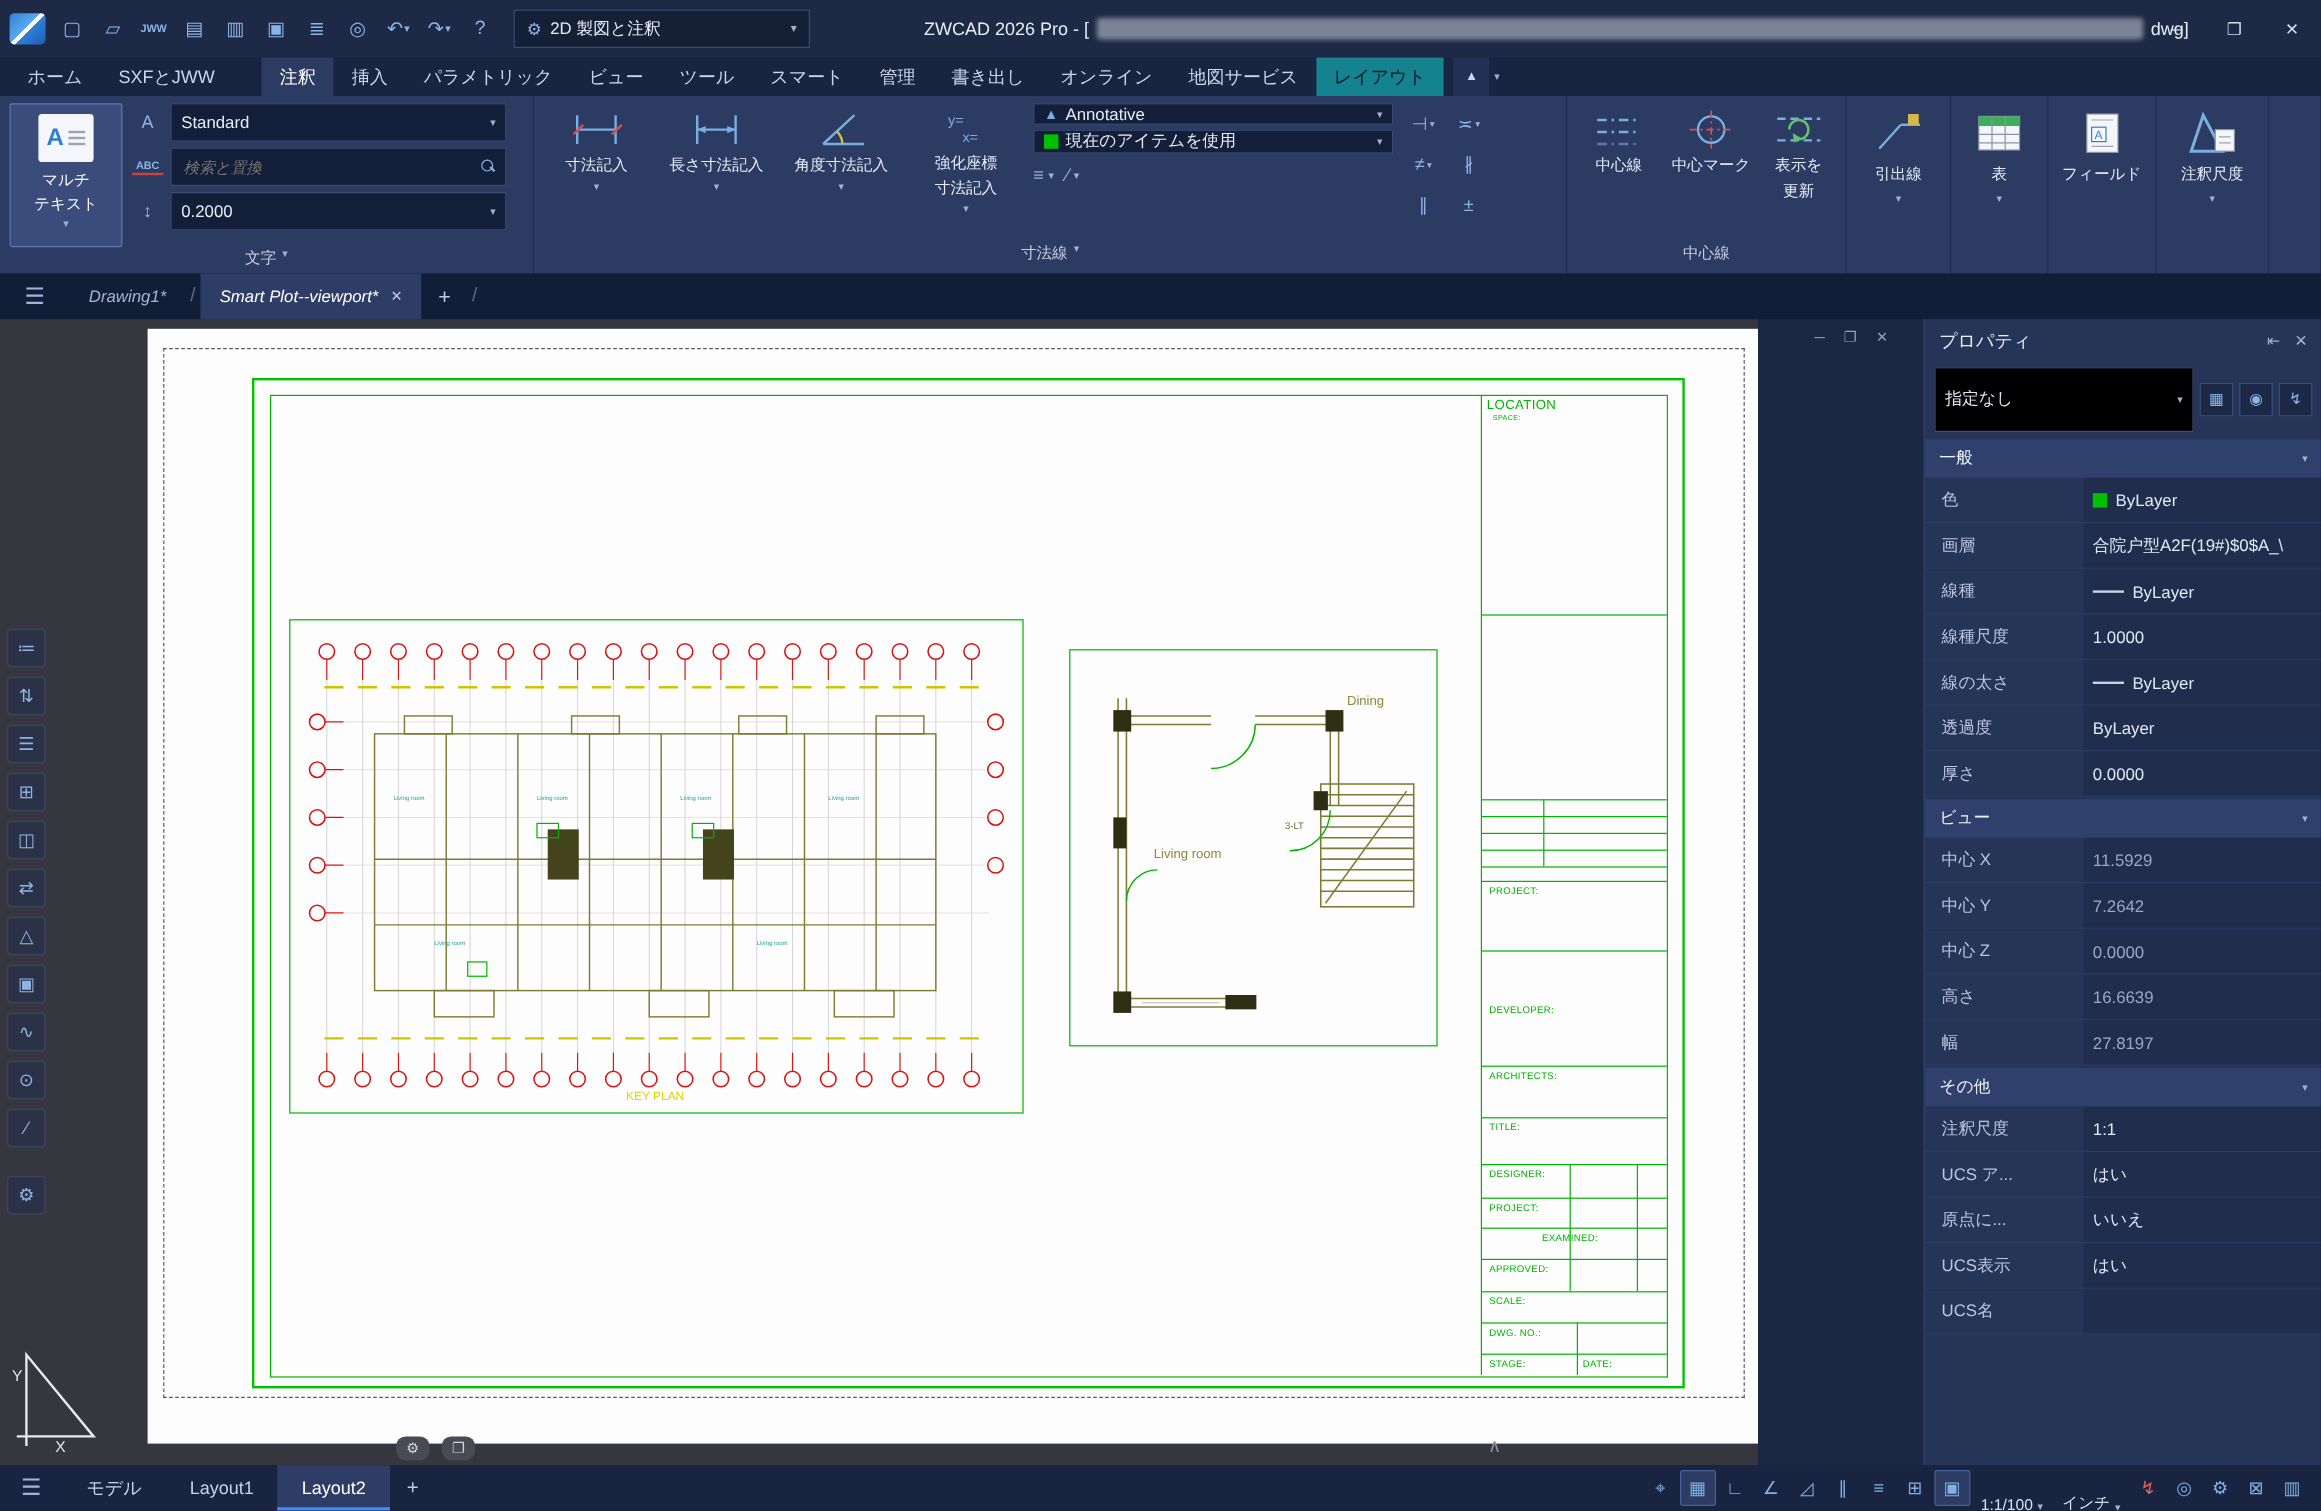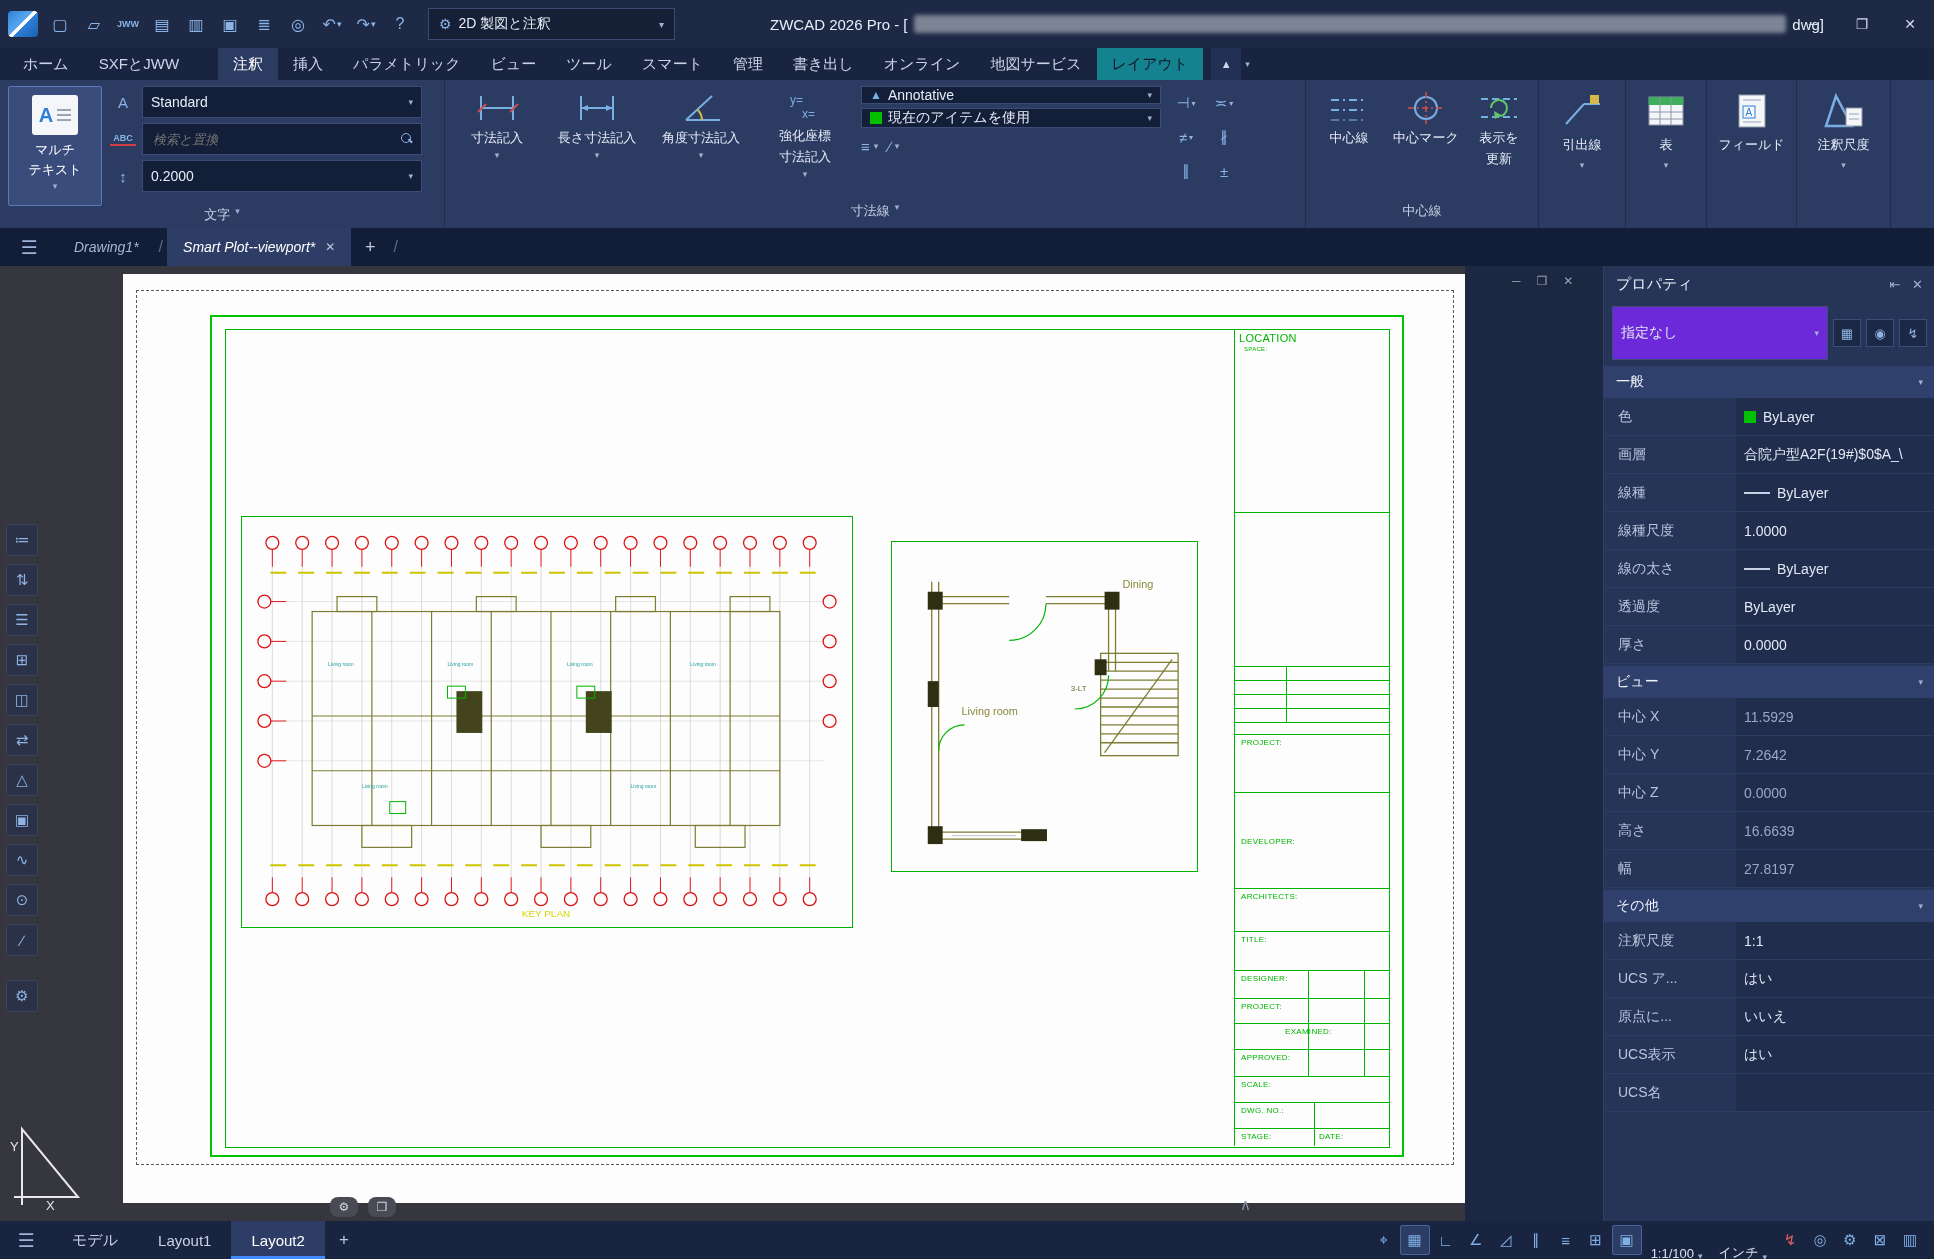--- a/index.html
+++ b/index.html
@@ -102,21 +102,21 @@
           justify-content:center;font-size:12px;}
   .chev{position:absolute;left:1240px;top:930px;color:#8a93a8;font-size:15px;}
   .ucs{position:absolute;left:8px;top:845px;}
 
   
   .props{position:absolute;left:1603px;top:0;width:331px;height:955px;background:#263457;border-left:1px solid #31426e;
          display:flex;flex-direction:column;}
   .props-header{height:36px;display:flex;align-items:center;padding:0 12px;color:#e8edf8;font-size:15px;flex:0 0 36px;}
   .ph-icons{margin-left:auto;display:flex;gap:12px;color:#9fb0d0;font-size:13px;}
   .props-filter{display:flex;align-items:center;gap:5px;padding:4px 8px;flex:0 0 32px;}
-  .selector{flex:1;height:28px;background:#6d28d9;border:1px solid #3c4d79;display:flex;align-items:center;
+  .selector{flex:1;height:28px;background:#000000;border:1px solid #3c4d79;display:flex;align-items:center;
             padding:12px 8px;color:#dfe6f4;font-size:14px;}
   .selector .caret{margin-left:auto;}
   .pf-btn{width:26px;height:26px;border:1px solid #3c4d79;background:#1b2946;color:#8fb4e4;display:flex;
           align-items:center;justify-content:center;font-size:13px;}
   .psec-h{height:32px;background:#30406c;display:flex;align-items:center;padding:0 12px;color:#eef2fa;
           font-size:14px;margin-top:2px;flex:0 0 32px;}
   .psec-h .caret{margin-left:auto;}
   .prow{height:37px;display:flex;align-items:stretch;border-bottom:1px solid #2c3b63;font-size:14px;flex:0 0 37px;}
   .prow .pl{width:118px;padding-left:14px;color:#bac5dd;display:flex;align-items:center;flex:0 0 118px;}
   .prow .pv{flex:1;padding-left:8px;color:#e2e8f5;display:flex;align-items:center;gap:7px;background:rgba(0,0,0,.12);}

